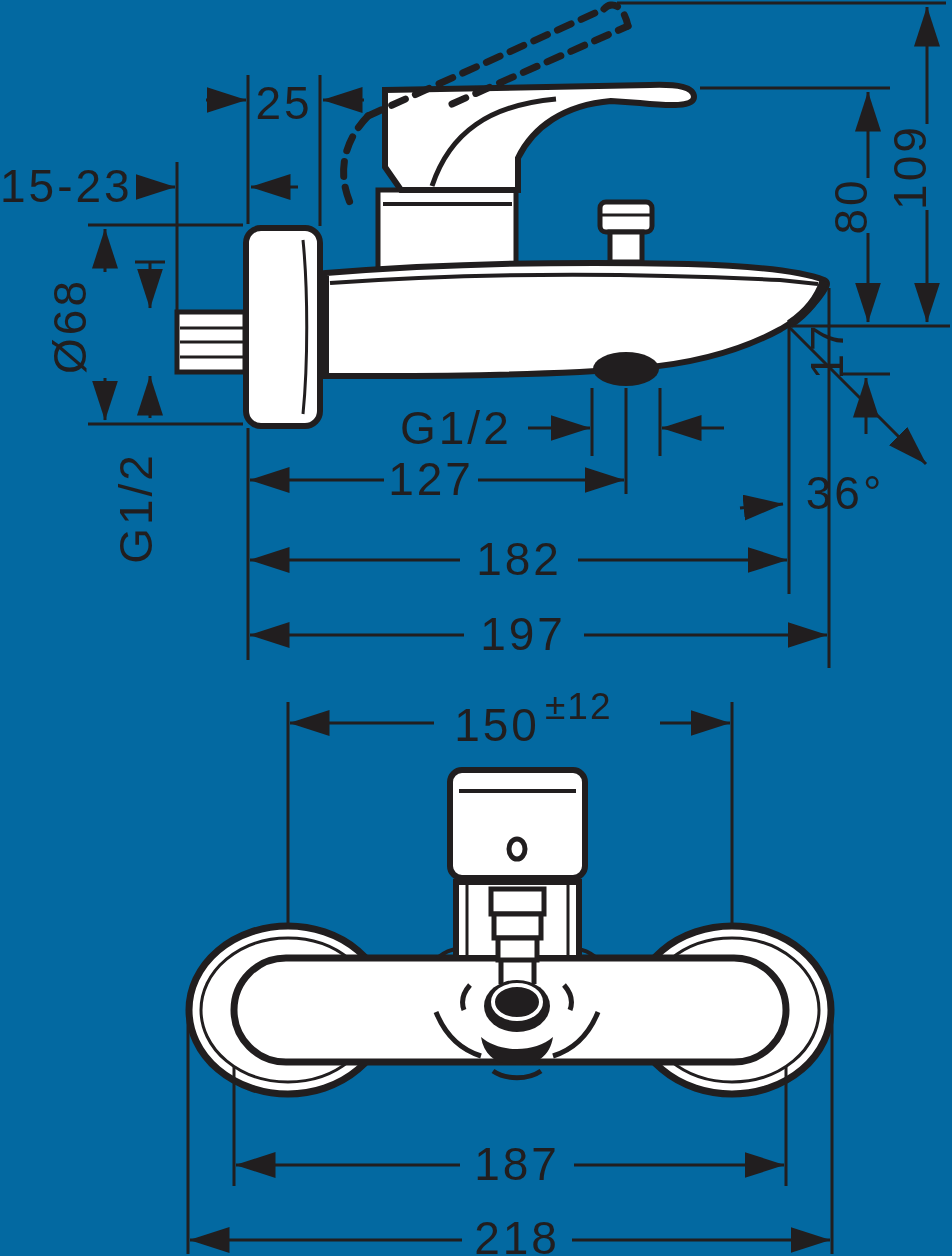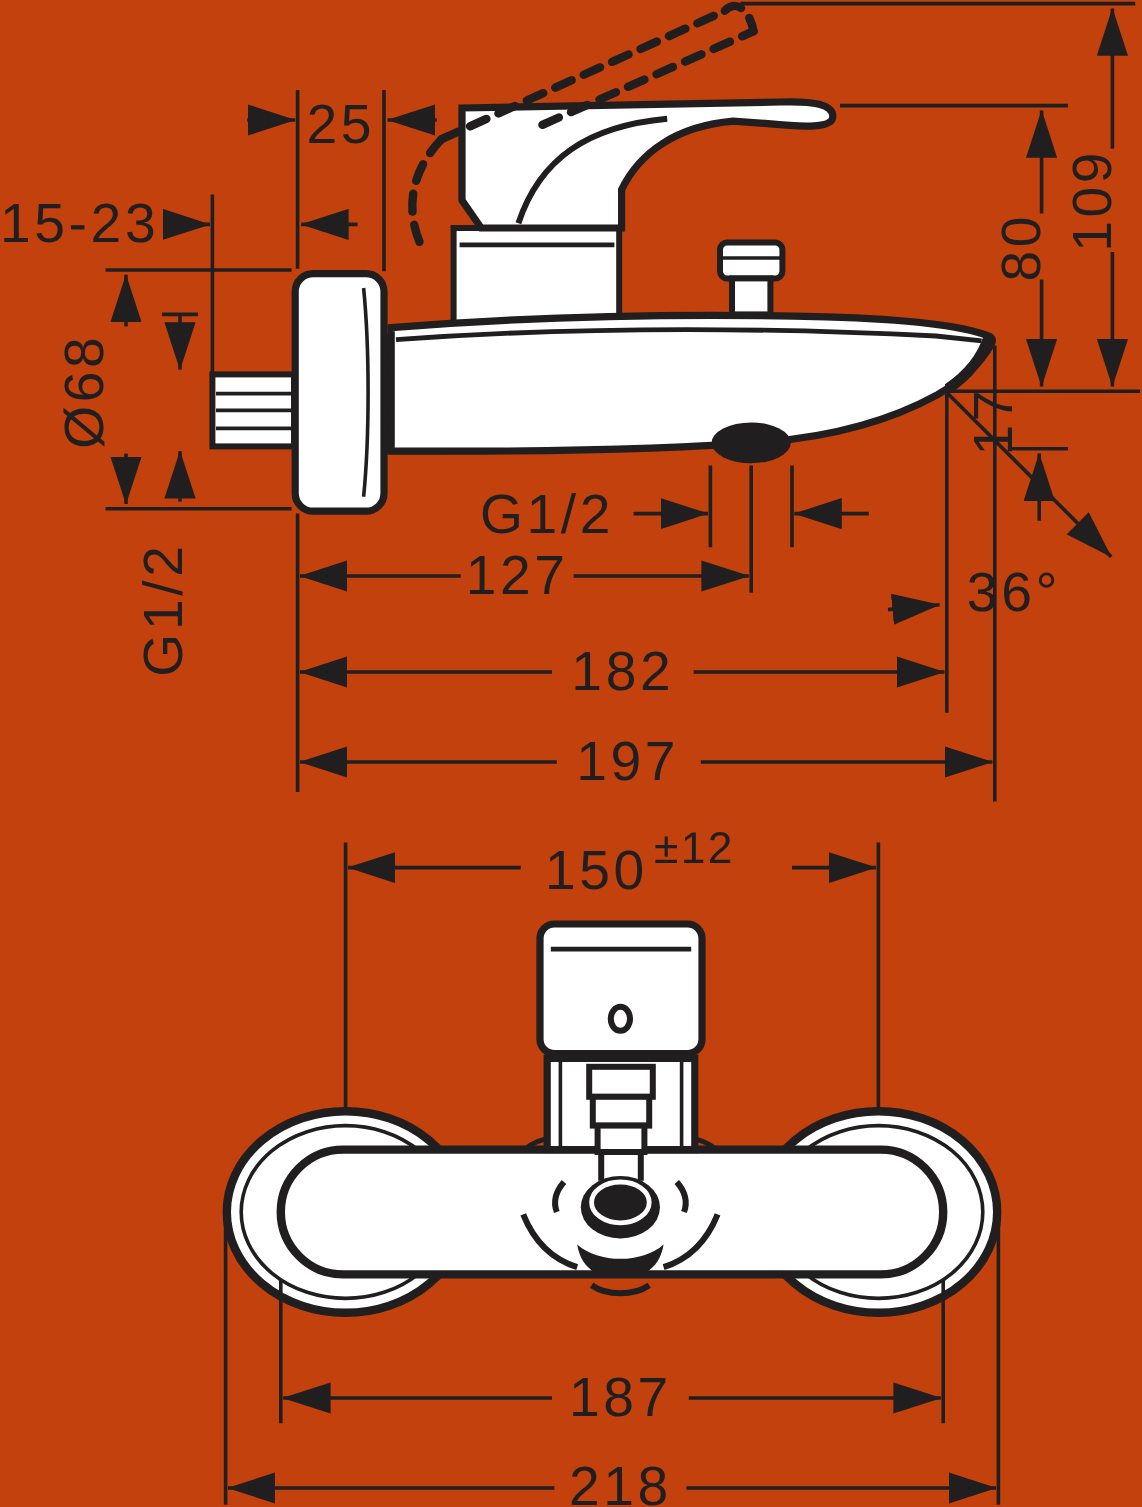--- a/index.html
+++ b/index.html
@@ -1,16 +1,16 @@
 <!DOCTYPE html>
 <html><head>
 <meta charset="utf-8">
 <style>
   html,body{margin:0;padding:0;background:#ffffff;}
-  .canvas{position:relative;width:952px;height:1256px;background:#c2410c;overflow:hidden;}
+  .canvas{position:relative;width:952px;height:1256px;background:#0369a1;overflow:hidden;}
   svg{position:absolute;inset:0;}
   .ln{stroke:#211e1f;fill:none;}
   .fw{fill:#ffffff;stroke:#211e1f;}
   .fb{fill:#211e1f;stroke:none;}
   .s3{stroke-width:3px;}
   .s4{stroke-width:4px;}
   .s5{stroke-width:5px;}
   .s6{stroke-width:6px;}
   .s7{stroke-width:7px;}
   .s9{stroke-width:9px;}

